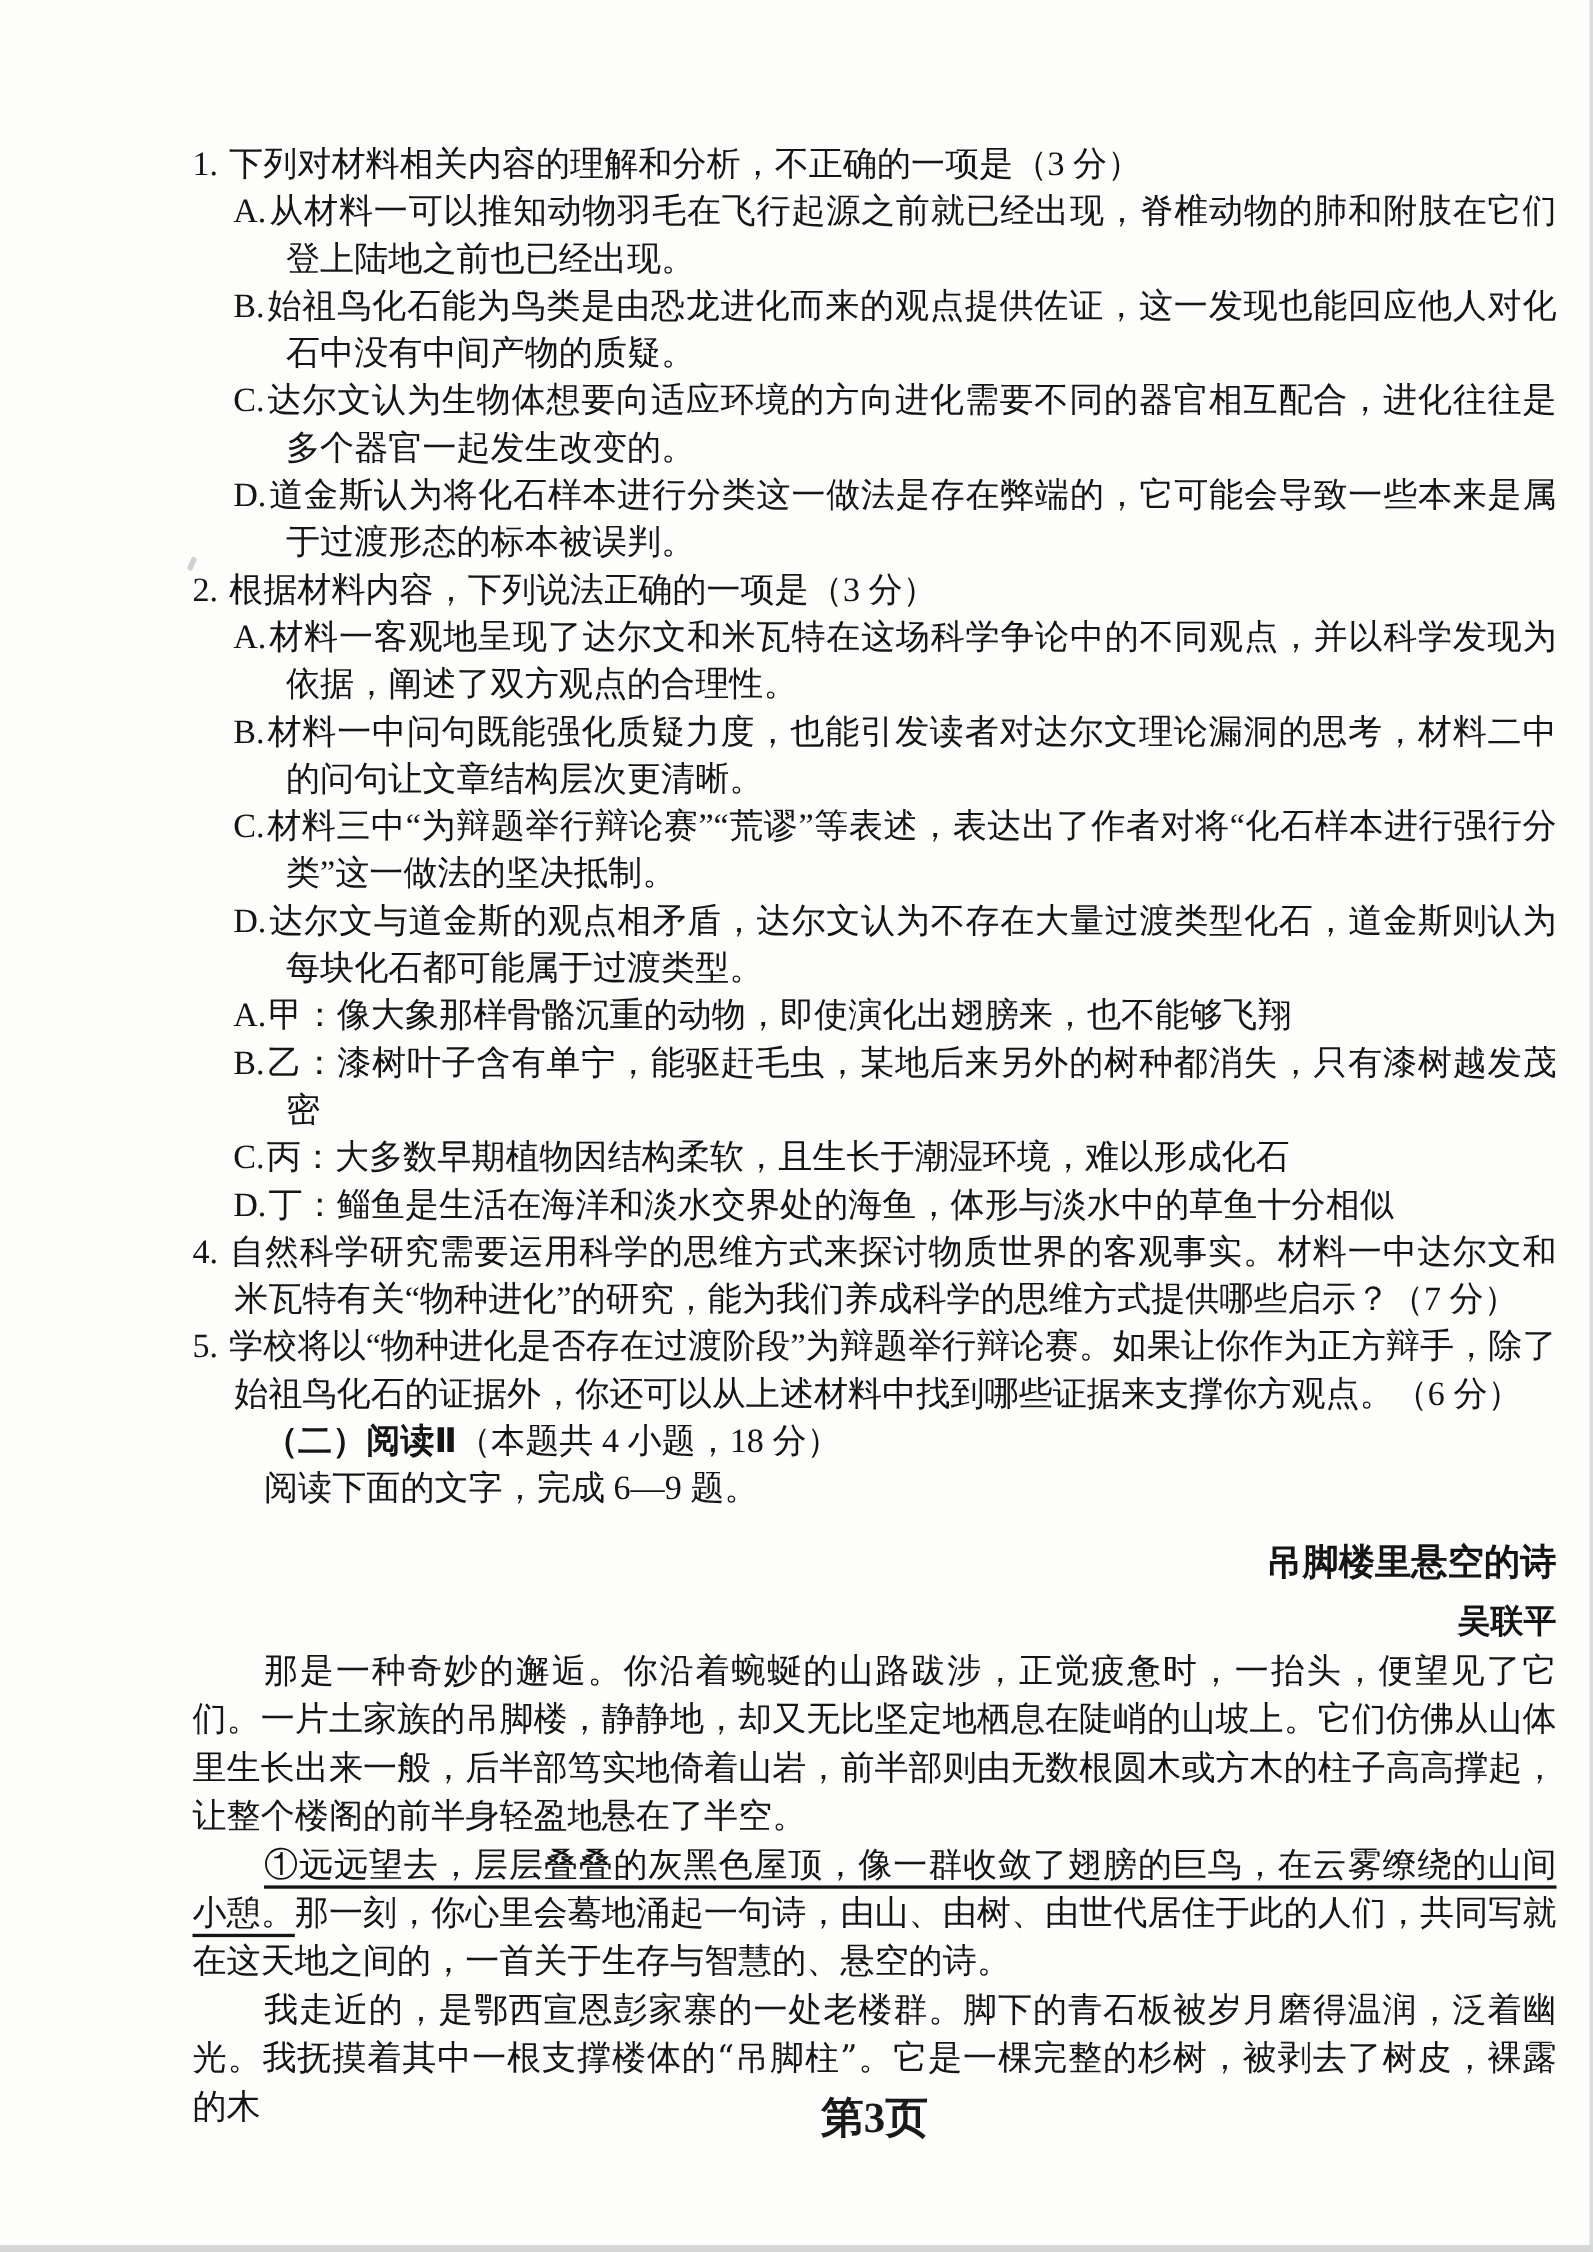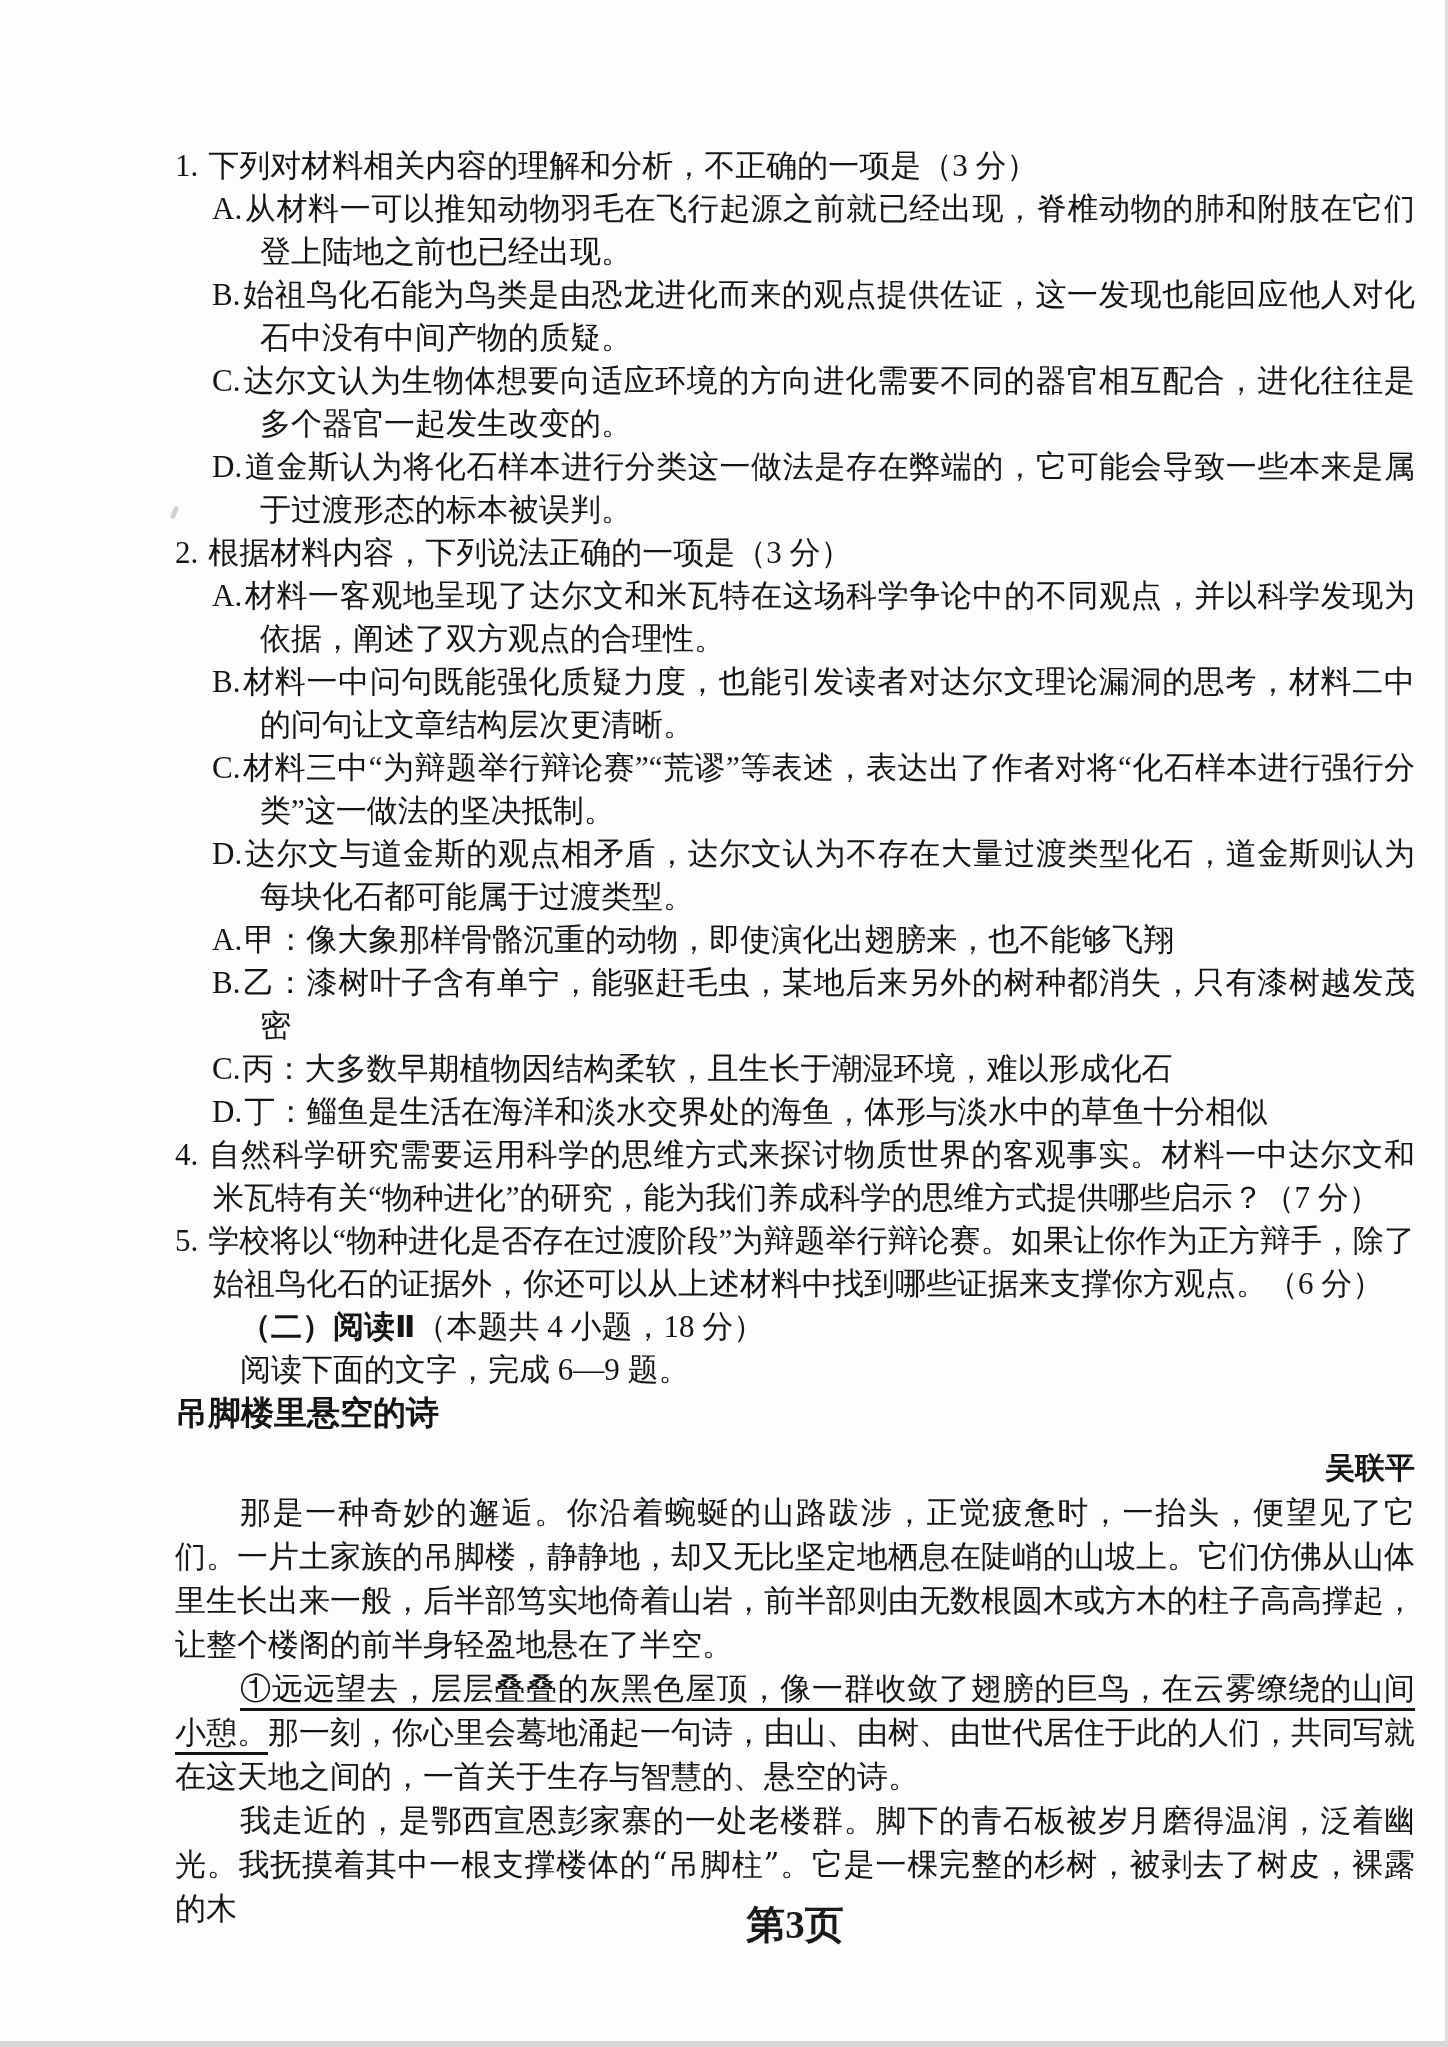--- a/index.html
+++ b/index.html
@@ -6,46 +6,47 @@
   .page {
     position:relative;
     width:1448px; height:2047px;
     margin:0 auto;
     background:#fdfdfc;
     overflow:hidden;
     color:#151515;
   }
   .content {
     position:absolute;
-    left:175px; top:144px;
+    left:175px; top:127px;
     width:1240px;
     font-family:"Liberation Serif","DejaVu Serif",serif;
     font-size:31px;
     line-height:43px;
     text-align:justify;
   }
   
   .stem { padding-left:38px; text-indent:-38px; }
   .qnum { margin-right:10px; }
   
   .option { padding-left:85px; text-indent:-48px; }
   .olabel { margin-right:2px; }
   
   .sec-line { text-indent:65px; }
   .sec-bold {
     font-family:"Liberation Sans","DejaVu Sans",sans-serif;
     font-weight:700;
   }
   .passage-title {
-    text-align:left;
+    text-align:right;
     text-indent:0;
     font-family:"Liberation Sans","DejaVu Sans",sans-serif;
     font-weight:700;
     font-size:33px;
     line-height:44px;
+    margin-top:24px;
   }
   .passage-author {
     text-align:right;
     text-indent:0;
     font-family:"Liberation Sans","DejaVu Sans",sans-serif;
     font-weight:700;
     font-size:30px;
     line-height:44px;
     margin-top:11px;
   }

